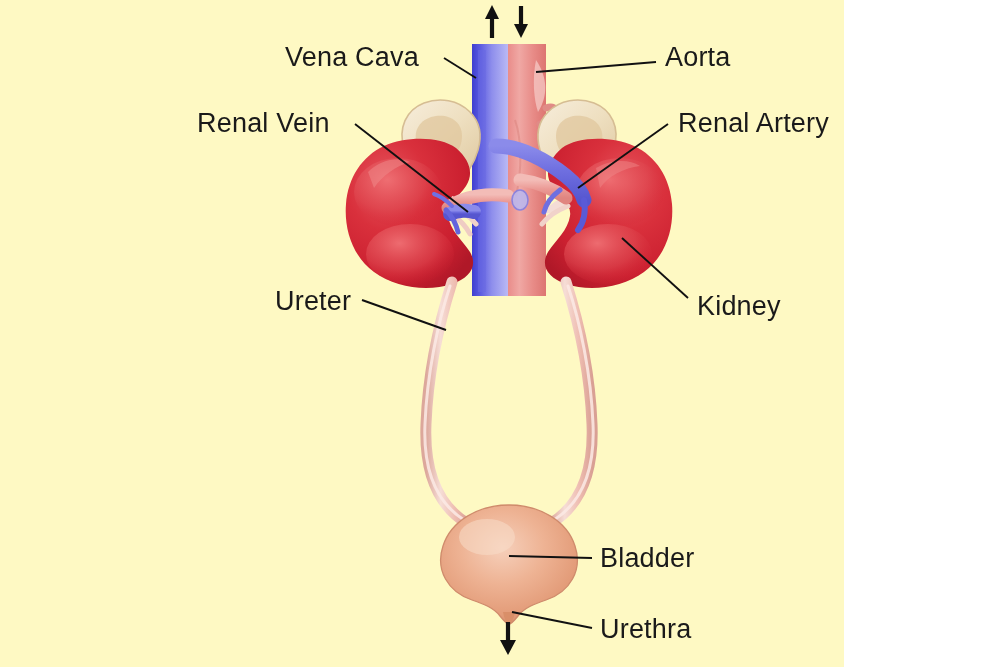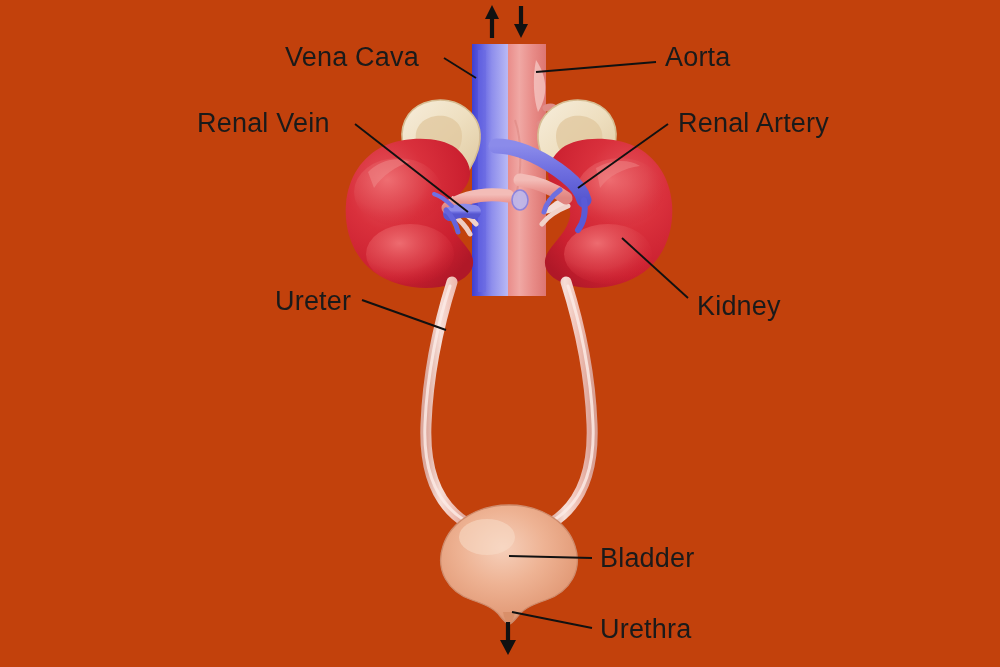--- a/index.html
+++ b/index.html
@@ -6,23 +6,23 @@
   html, body {
     margin: 0;
     padding: 0;
     background: #ffffff;
   }
   body {
     font-family: "Liberation Sans", sans-serif;
   }
   #diagram-root {
     position: relative;
-    width: 1000px;
+    width: 844px;
     height: 667px;
-    background: #c2410c;
+    background: #fef9c3;
     overflow: hidden;
   }
   #anatomy-svg {
     position: absolute;
     left: 0;
     top: 0;
     width: 1000px;
     height: 667px;
   }
   .label-text {

